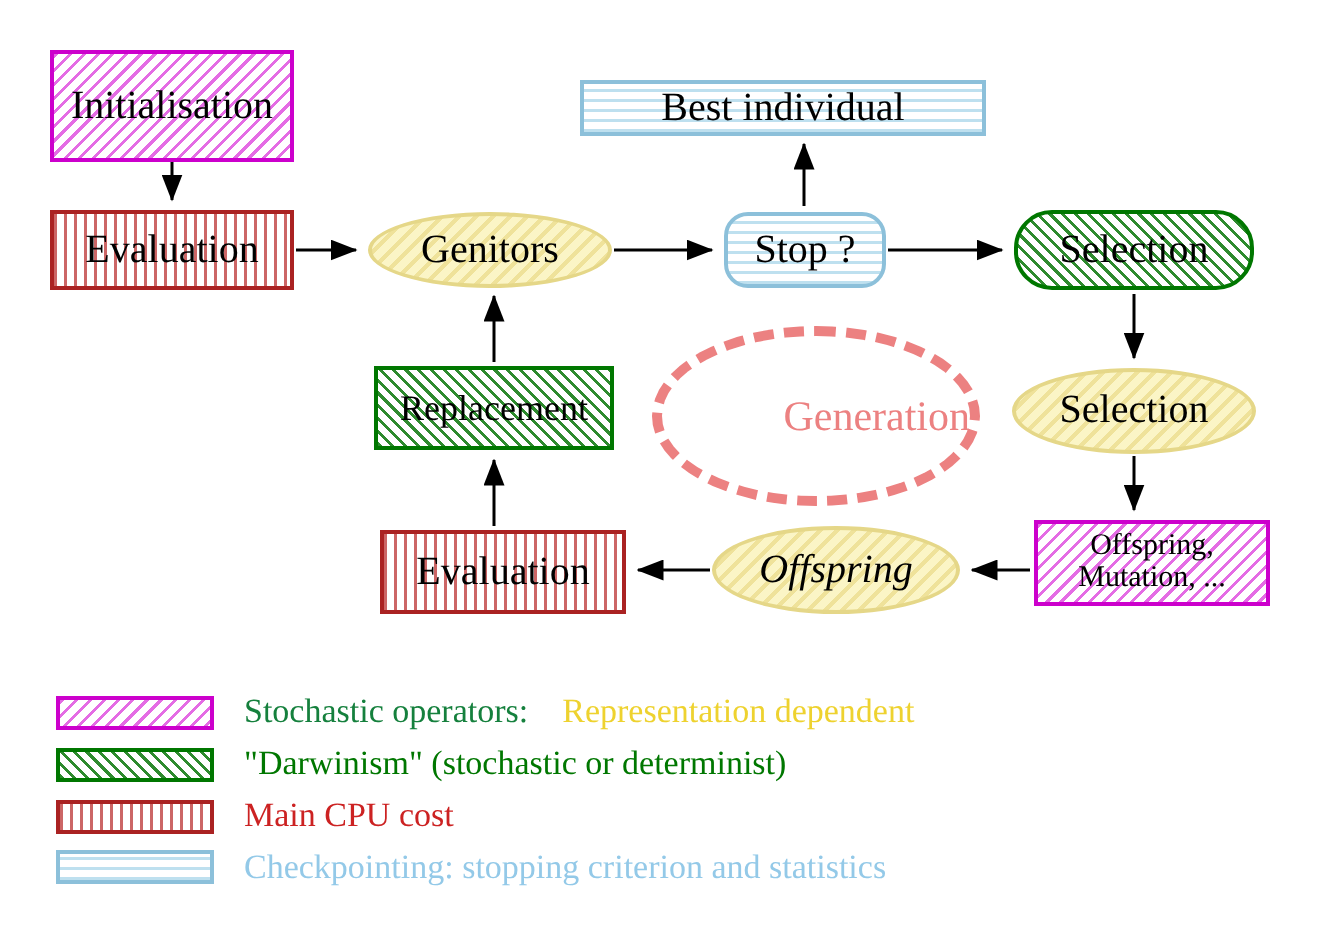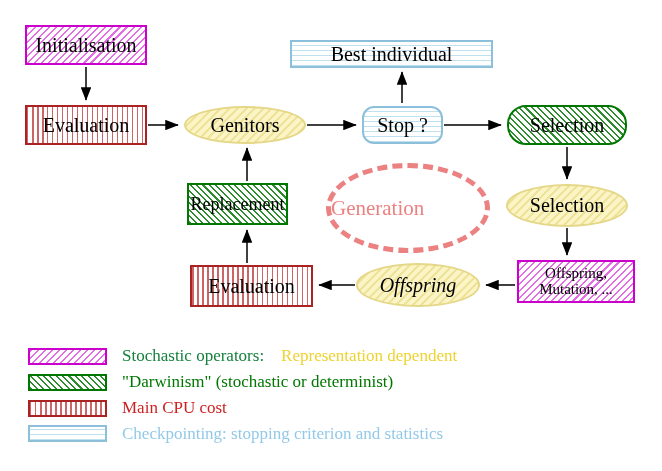--- a/index.html
+++ b/index.html
@@ -27,21 +27,21 @@
     border:2px solid #8cc0da;
     background:repeating-linear-gradient(0deg,#bee0ef 0px,#bee0ef 1.5px,#ffffff 1.5px,#ffffff 5px);
   }
   .ellipse-yellow{
     border:2px solid #e5d788;
     border-radius:50%;
     background:repeating-linear-gradient(135deg,#efe29a 0px,#efe29a 2px,#fbf5c6 2px,#fbf5c6 6px);
   }
   .rounded{border-radius:12px;}
   .generation-ellipse{
-    position:absolute;display:flex;align-items:center;justify-content:flex-start;
+    position:absolute;display:flex;align-items:center;justify-content:flex-end;
     box-sizing:border-box;border:5px dashed #ec8181;border-radius:50%;
     color:#ec8181;font-size:21px;
   }
   #arrows{position:absolute;left:0;top:0;pointer-events:none;}
   .legend-swatch{position:absolute;width:79px;height:17px;box-sizing:border-box;}
   .legend-text{position:absolute;font-size:17px;white-space:nowrap;}
   .lg-magenta{color:#15803d;}
   .lg-yellow{color:#eed22f;margin-left:17px;}
   .lg-green{color:#007700;}
   .lg-red{color:#cc2222;}
@@ -66,21 +66,21 @@
       <line x1="444" y1="125" x2="501" y2="125"></line>
       <line x1="567" y1="147" x2="567" y2="179"></line>
       <line x1="567" y1="228" x2="567" y2="255"></line>
       <line x1="515" y1="285" x2="486" y2="285"></line>
       <line x1="355" y1="285" x2="319" y2="285"></line>
       <line x1="247" y1="263" x2="247" y2="230"></line>
       <line x1="247" y1="181" x2="247" y2="148"></line>
     </g>
   </svg>
 
-  <div class="node hatch-magenta" style="left:25px;top:25px;width:122px;height:40px;">
+  <div class="node hatch-magenta" style="left:25px;top:25px;width:122px;height:56px;">
     <span>Initialisation</span>
   </div>
 
   <div class="node stripe-red" style="left:25px;top:105px;width:122px;height:40px;">
     <span>Evaluation</span>
   </div>
 
   <div class="node ellipse-yellow" style="left:184px;top:106px;width:122px;height:38px;">
     <span>Genitors</span>
   </div>
@@ -107,21 +107,21 @@
   </div>
 
   <div class="node ellipse-yellow" style="left:356px;top:263px;width:124px;height:44px;font-style:italic;">
     <span>Offspring</span>
   </div>
 
   <div class="node stripe-red" style="left:190px;top:265px;width:123px;height:42px;">
     <span>Evaluation</span>
   </div>
 
-  <div class="node hatch-green" style="left:187px;top:183px;width:101px;height:42px;font-size:18px;">
+  <div class="node hatch-green" style="left:187px;top:183px;width:120px;height:42px;font-size:18px;">
     <span>Replacement</span>
   </div>
 
   <div class="generation-ellipse" style="left:326px;top:163px;width:164px;height:90px;">
     <span>Generation</span>
   </div>
 
   <div class="legend-swatch hatch-magenta" style="left:28px;top:348px;"></div>
   <div class="legend-text" style="left:122px;top:346px;">
     <span class="lg-magenta">Stochastic operators:</span><span class="lg-yellow">Representation dependent</span>

